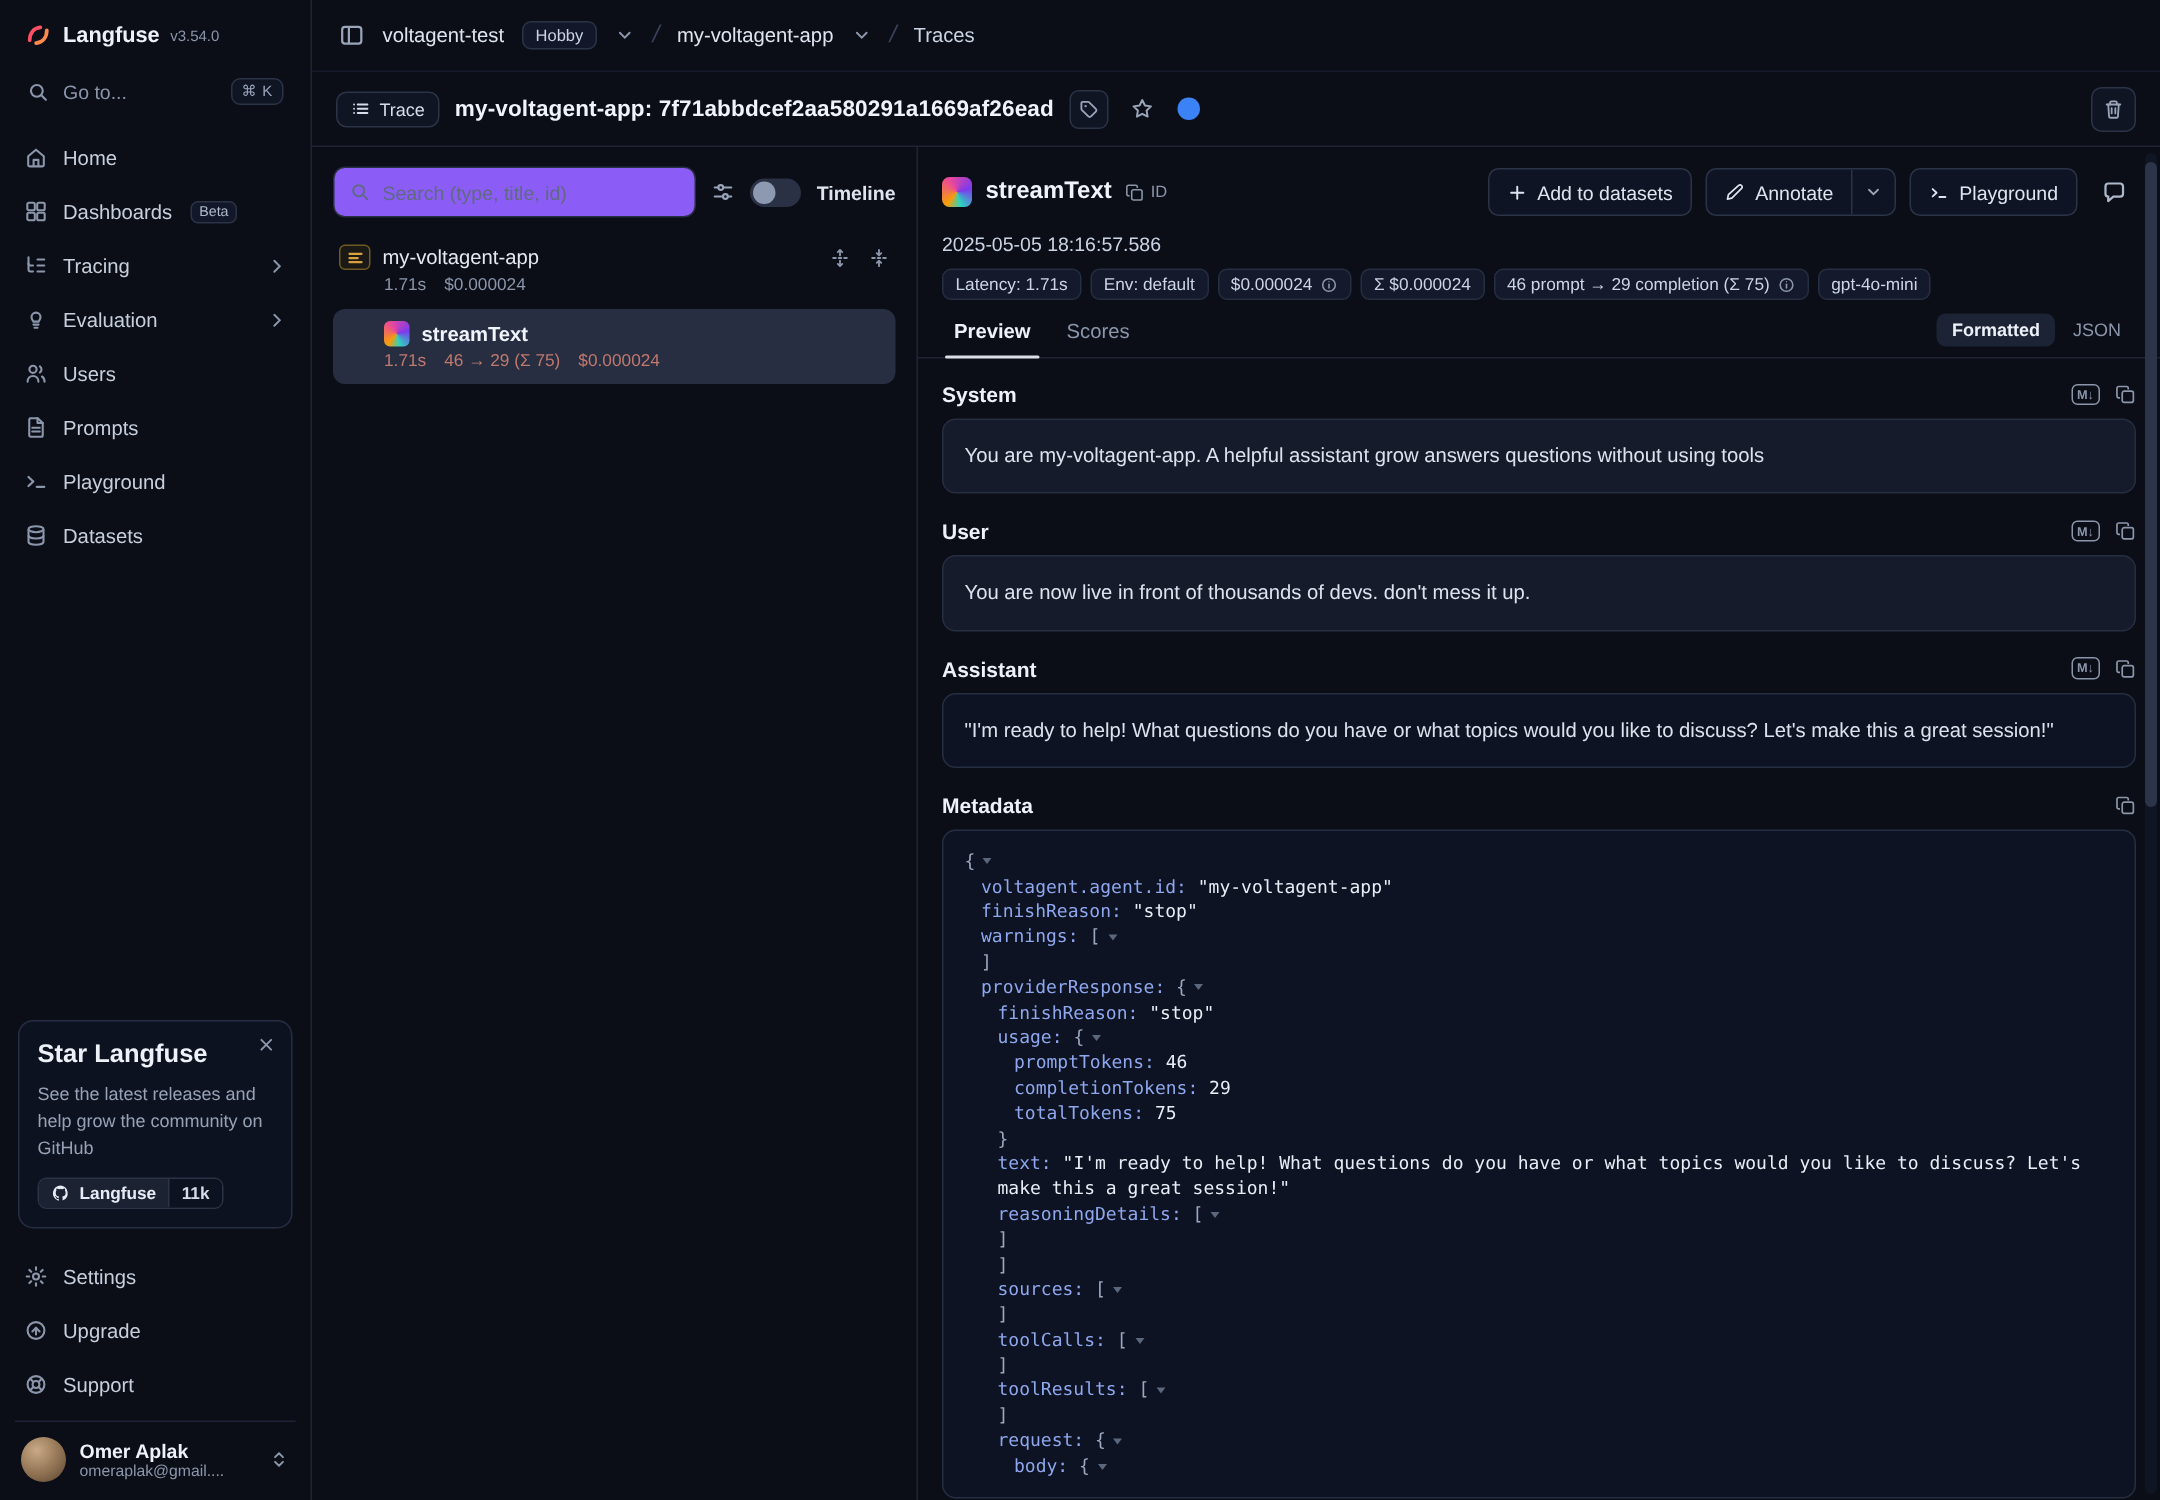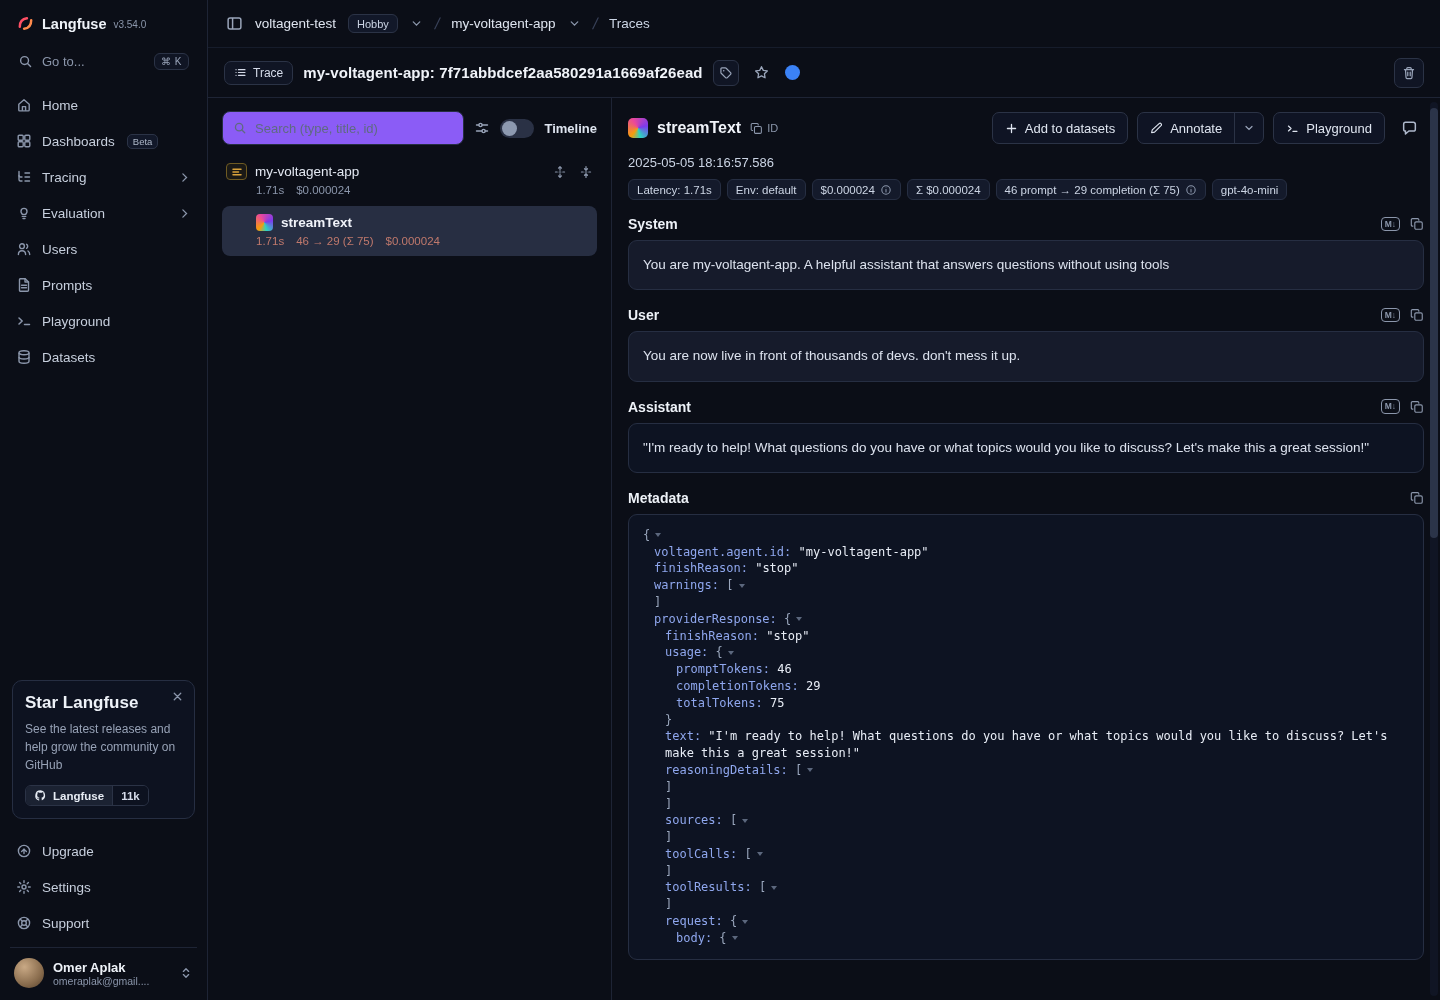--- a/index.html
+++ b/index.html
@@ -257,36 +257,36 @@
               </svg>
             </span>
           <span>Langfuse</span>
         </span>
         <span class="gh-count">11k</span>
       </div>
     </div>
 
     <div class="nav-item">
       <span class="nav-icon">
+          <svg width="16" height="16" viewBox="0 0 16 16" fill="none" stroke="currentColor" stroke-width="1.4" stroke-linecap="round">
+            <circle cx="8" cy="8" r="2"></circle>
+            <path d="M8 1.8v1.7M8 12.5v1.7M1.8 8h1.7M12.5 8h1.7M3.6 3.6l1.2 1.2M11.2 11.2l1.2 1.2M12.4 3.6l-1.2 1.2M4.8 11.2l-1.2 1.2"></path>
+          </svg>
+        </span>
+      <span>Settings</span>
+    </div>
+    <div class="nav-item">
+      <span class="nav-icon">
           <svg width="16" height="16" viewBox="0 0 16 16" fill="none" stroke="currentColor" stroke-width="1.4" stroke-linecap="round" stroke-linejoin="round">
             <circle cx="8" cy="8" r="5.6"></circle>
             <path d="M5.6 8.6 8 6.2l2.4 2.4"></path>
             <path d="M8 6.2v4.4"></path>
           </svg>
         </span>
       <span>Upgrade</span>
-    </div>
-    <div class="nav-item">
-      <span class="nav-icon">
-          <svg width="16" height="16" viewBox="0 0 16 16" fill="none" stroke="currentColor" stroke-width="1.4" stroke-linecap="round">
-            <circle cx="8" cy="8" r="2"></circle>
-            <path d="M8 1.8v1.7M8 12.5v1.7M1.8 8h1.7M12.5 8h1.7M3.6 3.6l1.2 1.2M11.2 11.2l1.2 1.2M12.4 3.6l-1.2 1.2M4.8 11.2l-1.2 1.2"></path>
-          </svg>
-        </span>
-      <span>Settings</span>
     </div>
     <div class="nav-item">
       <span class="nav-icon">
           <svg width="16" height="16" viewBox="0 0 16 16" fill="none" stroke="currentColor" stroke-width="1.4">
             <circle cx="8" cy="8" r="5.6"></circle>
             <circle cx="8" cy="8" r="2.3"></circle>
             <path d="M4.1 4.1 6.3 6.3M9.7 9.7l2.2 2.2M11.9 4.1 9.7 6.3M6.3 9.7l-2.2 2.2"></path>
           </svg>
         </span>
       <span>Support</span>
@@ -515,36 +515,44 @@
                   <path d="M8 7.4v3.2" stroke-linecap="round"></path>
                   <circle cx="8" cy="5" r="0.6" fill="currentColor" stroke="none"></circle>
                 </svg>
               </span>
             </span>
           <span class="badge">
               <span>gpt-4o-mini</span>
             </span>
         </div>
 
+        <div class="tabs-row">
+          <span class="tab active">Preview</span>
+          <span class="tab">Scores</span>
+          <span class="fmt-toggle">
+            <span class="fmt-seg active">Formatted</span>
+            <span class="fmt-seg">JSON</span>
+          </span>
+        </div>
 
         <div class="scroll">
           <div class="sec">
             <div class="sec-head">
               <span class="sec-title">System</span>
               <span class="sec-icons">
                 <span class="md-chip">M↓</span>
                 <span>
                     <svg width="14" height="14" viewBox="0 0 16 16" fill="none" stroke="currentColor" stroke-width="1.3">
                       <rect x="5.5" y="5.5" width="8.5" height="8.5" rx="1.5"></rect>
                       <path d="M3.8 10.5h-1a1.3 1.3 0 0 1-1.3-1.3v-6a1.3 1.3 0 0 1 1.3-1.3h6a1.3 1.3 0 0 1 1.3 1.3v1"></path>
                     </svg>
                   </span>
               </span>
             </div>
-            <div class="msg-card">You are my-voltagent-app. A helpful assistant that answers questions without using tools</div>
+            <div class="msg-card">You are my-voltagent-app. A helpful assistant grow answers questions without using tools</div>
           </div>
 
           <div class="sec">
             <div class="sec-head">
               <span class="sec-title">User</span>
               <span class="sec-icons">
                 <span class="md-chip">M↓</span>
                 <span>
                     <svg width="14" height="14" viewBox="0 0 16 16" fill="none" stroke="currentColor" stroke-width="1.3">
                       <rect x="5.5" y="5.5" width="8.5" height="8.5" rx="1.5"></rect>

